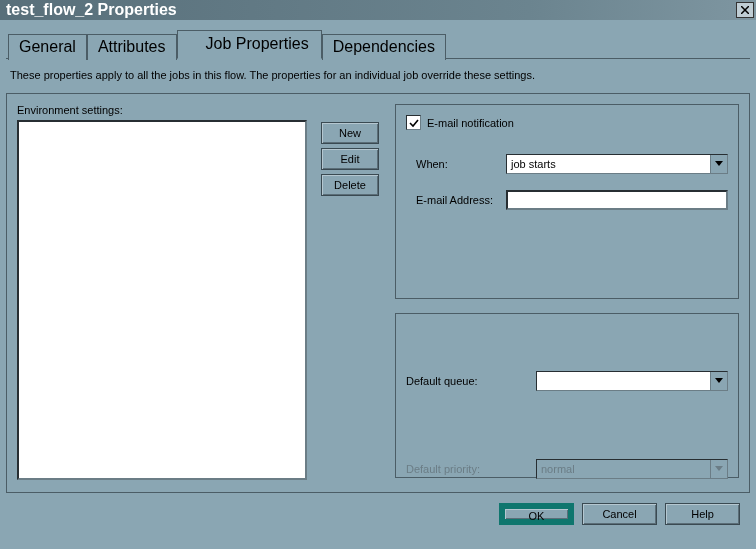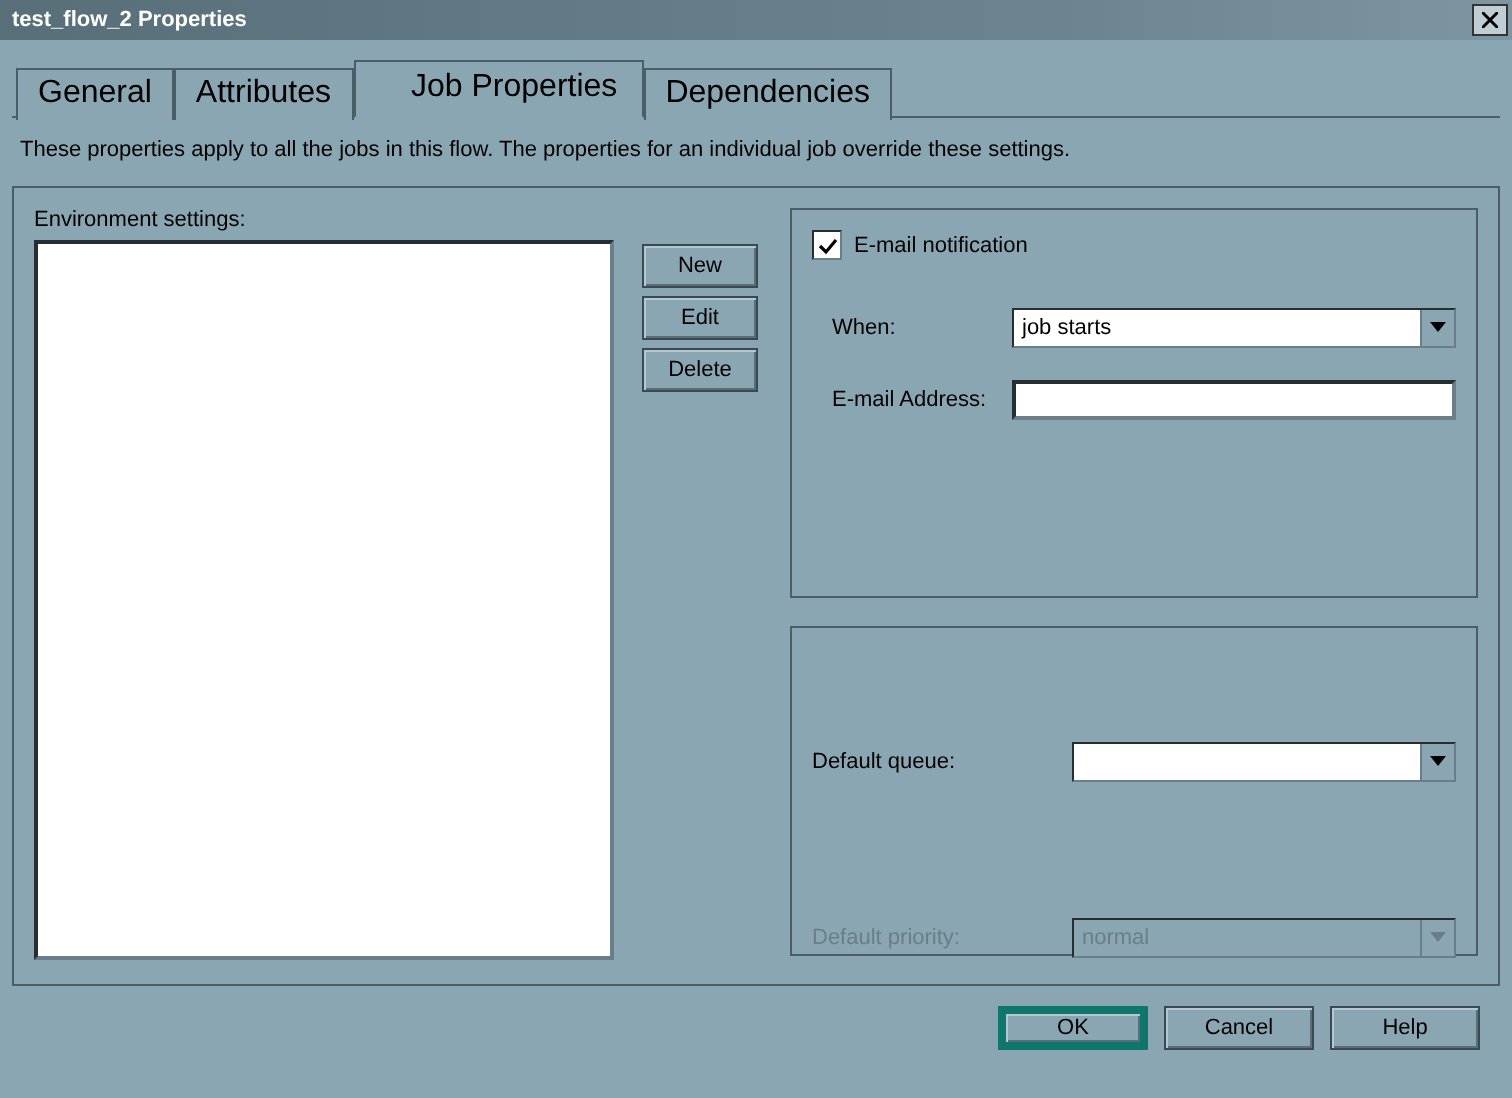--- a/index.html
+++ b/index.html
@@ -11,21 +11,21 @@
   width:756px;
   height:549px;
   overflow:hidden;
   box-sizing:border-box;
 }
 .titlebar{
   height:20px;
   background:linear-gradient(to right,#586f7a 0%,#6b848f 70%,#7e96a1 100%);
   color:#fff;
   font-weight:bold;
-  font-size:11px;
+  font-size:16px;
   display:flex;
   align-items:center;
   padding:0 2px 0 6px;
 }
 .titlebar .spacer{flex:1;}
 .close-btn{
   width:16px;height:14px;
   background:#bfcdd4;
   border:1px solid #333;
   display:flex;align-items:center;justify-content:center;
@@ -103,21 +103,21 @@
   height:22px;
   border:1px solid #3a4a52;
   background:#8aa6b3;
   font-family:inherit;
   font-size:11px;
   cursor:pointer;
   box-shadow:inset 1px 1px 0 #b5c7d0, inset -1px -1px 0 #5b6e78;
 }
 .btn-wide{width:75px;}
 .btn-default{
-  border:4px solid #0f766e;
+  border:6px solid #0f766e;
 }
 .right-col{
   flex:1;
   display:flex;
   flex-direction:column;
   gap:14px;
 }
 .panel{
   border:1px solid #4b5d66;
   padding:10px 10px 14px 10px;

